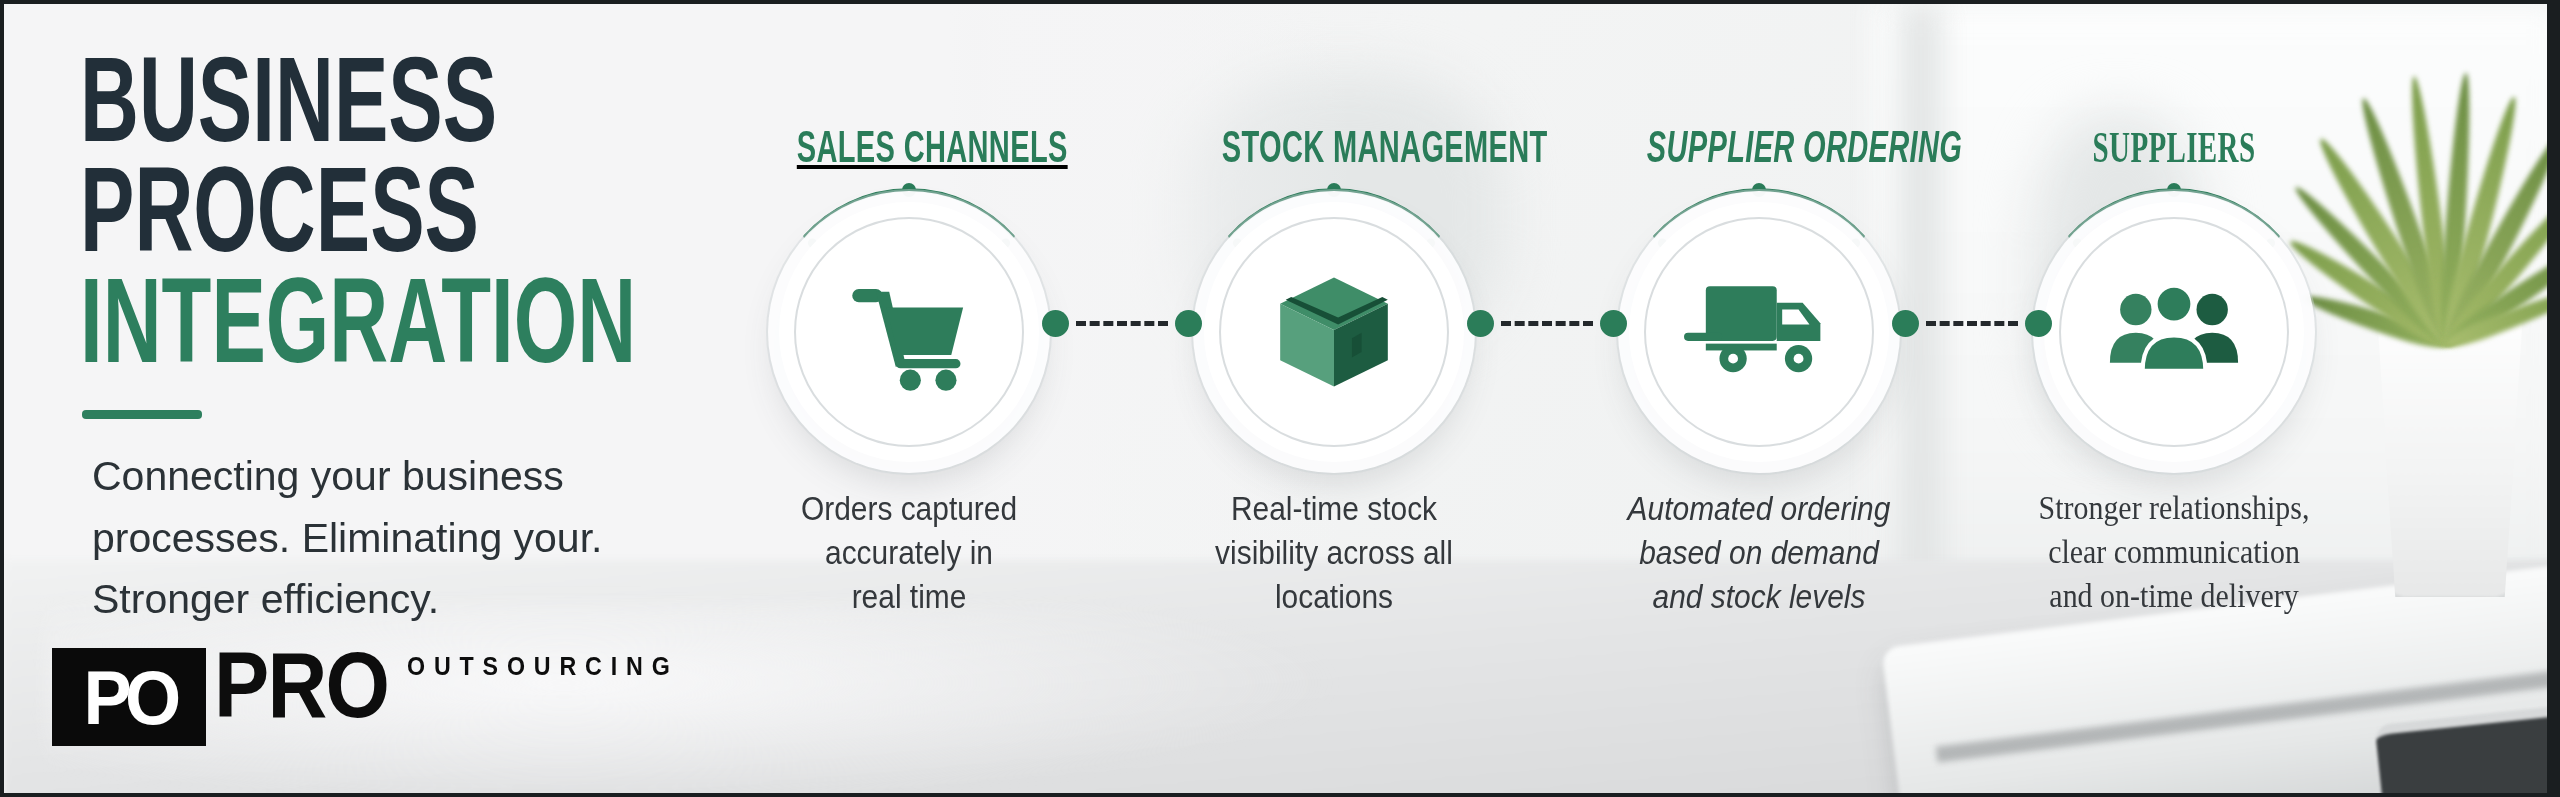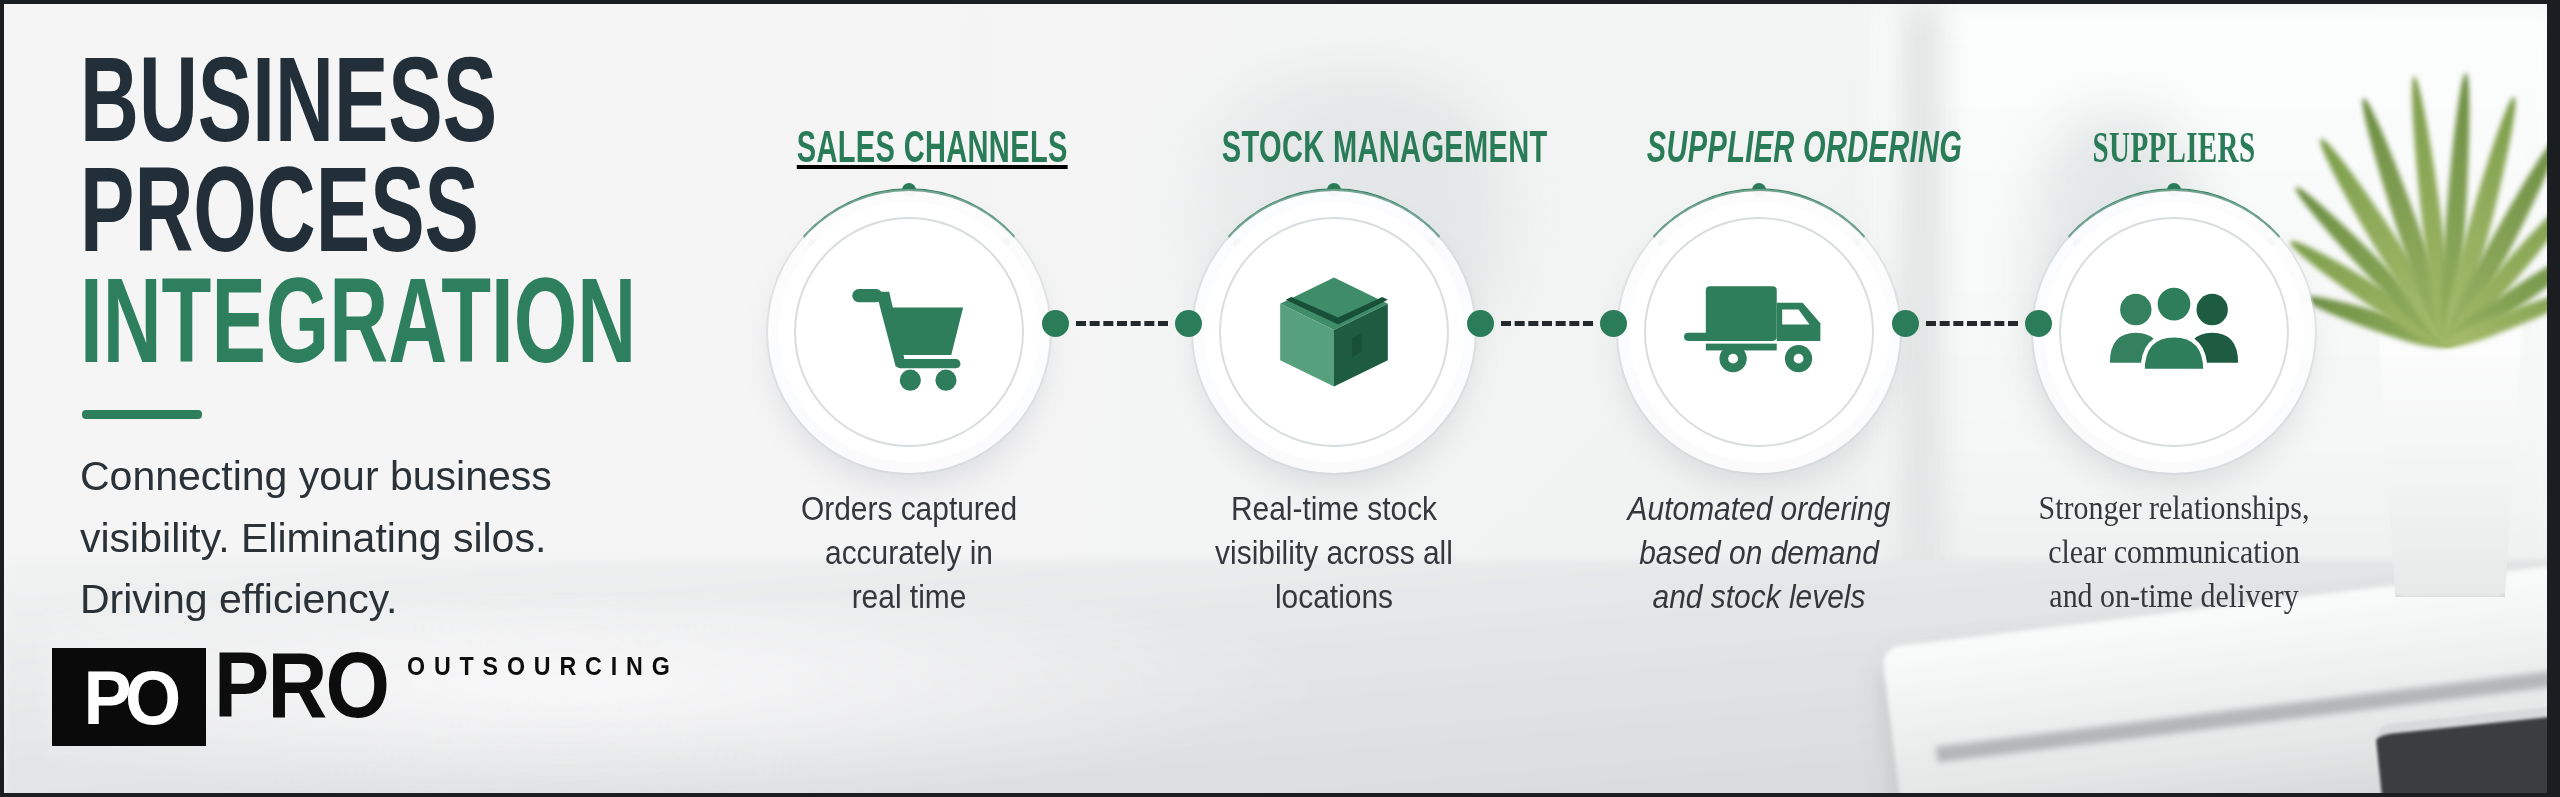--- a/index.html
+++ b/index.html
@@ -34,21 +34,21 @@
   .left-wash{position:absolute;left:0;top:0;width:1350px;height:797px;
     background:linear-gradient(90deg,#f5f5f6 70%,rgba(245,245,246,0) 100%);}
   .edge-right{position:absolute;right:0;top:0;width:9px;height:797px;background:#1a1e20;}
   
   .title{position:absolute;left:76px;top:40px;line-height:.92;}
   .title div{font-size:120px;font-weight:700;letter-spacing:0;
     transform:scaleX(.68);transform-origin:left;white-space:nowrap;color:#222f39;}
   .title .accent{color:#2d7f5e;}
   .divider{position:absolute;left:78px;top:406px;width:120px;height:9px;background:#2d7f5e;border-radius:4px;}
   .tagline{position:absolute;left:76px;top:442px;font-size:41px;line-height:1.5;color:#2b3237;}
-  .tagline div{white-space:nowrap;}
+  .tagline div{white-space:nowrap;margin-left:12px;}
   .logo{position:absolute;left:48px;top:644px;display:flex;align-items:flex-start;}
   .logo-box{width:154px;height:98px;background:#0a0a0a;display:flex;align-items:center;justify-content:center;}
   .logo-mark{color:#fff;font-size:76px;font-weight:900;letter-spacing:-7px;transform:scaleX(.95);}
   .logo-right{margin-left:8px;display:flex;flex-direction:row;}
   .logo-pro{font-size:92px;font-weight:900;color:#0d0d0d;line-height:.82;letter-spacing:-2px;
     transform:scaleX(.9);transform-origin:left;}
   .logo-sub{font-size:25px;font-weight:700;color:#0d0d0d;letter-spacing:9.5px;margin-top:4px;
     transform:scaleX(.93);transform-origin:left;white-space:nowrap;}
   
   .node{position:absolute;top:118px;width:340px;height:540px;}
@@ -107,22 +107,22 @@
   </div>
 
   <div class="title">
     <div>BUSINESS</div>
     <div>PROCESS</div>
     <div class="accent">INTEGRATION</div>
   </div>
   <div class="divider"></div>
   <div class="tagline">
     <div>Connecting your business</div>
-    <div>visibility. Eliminating silos.</div>
-    <div>Driving efficiency.</div>
+    <div>processes. Eliminating your.</div>
+    <div>Stronger efficiency.</div>
   </div>
 
   <div class="logo">
     <div class="logo-box">
       <span class="logo-mark">PO</span>
     </div>
     <div class="logo-right">
       <span class="logo-pro">PRO</span>
       <span class="logo-sub">OUTSOURCING</span>
     </div>

